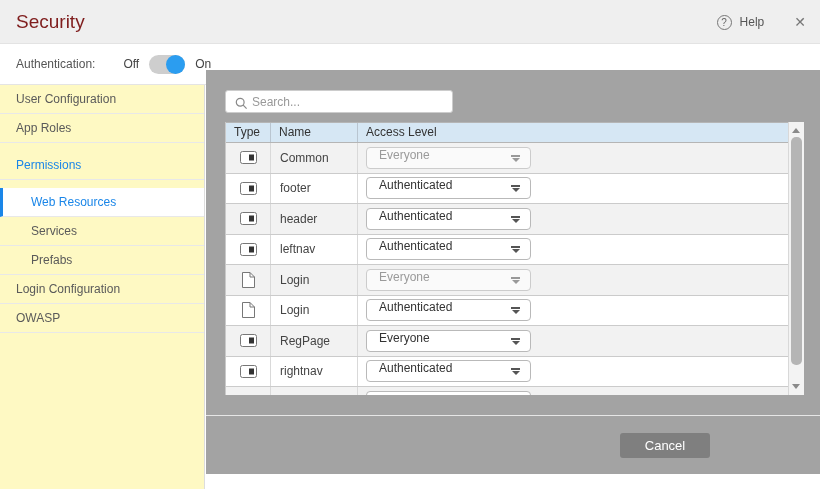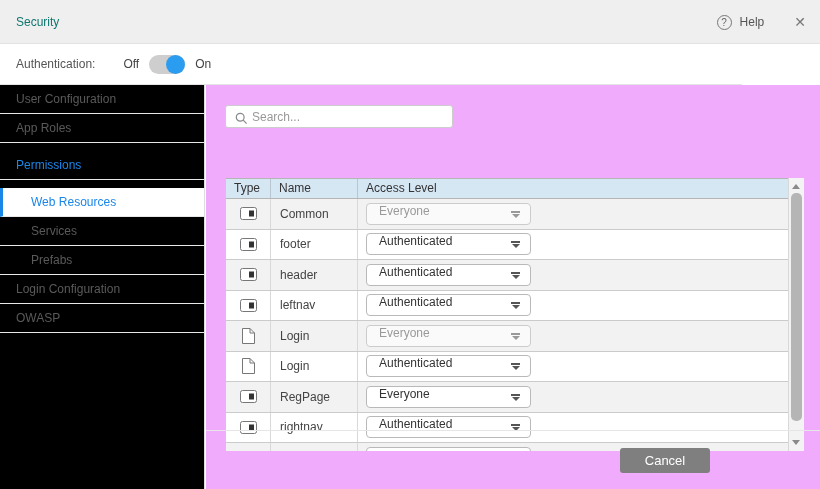--- a/index.html
+++ b/index.html
@@ -4,21 +4,21 @@
 <style>
   * { margin:0; padding:0; box-sizing:border-box; }
   html,body { width:820px; height:489px; overflow:hidden; background:#fff;
     font-family:"Liberation Sans","DejaVu Sans",sans-serif; }
   .app { position:relative; width:820px; height:489px; background:#fff; }
 
   
   .top-header { position:absolute; left:0; top:0; width:820px; height:44px;
     background:#efefef; border-bottom:1px solid #e3e3e3;
     display:flex; align-items:center; }
-  .page-title { margin-left:16px; font-size:12px; color:#0f766e; }
+  .page-title { margin-left:16px; font-size:19px; color:#7f1d1d; }
   .header-right { position:absolute; right:14px; top:0; height:44px;
     display:flex; align-items:center; gap:8px; }
   .help-icon { width:15px; height:15px; border:1.4px solid #777; border-radius:50%;
     display:inline-flex; align-items:center; justify-content:center;
     font-size:10px; color:#666; cursor:pointer; }
   .help-label { font-size:12px; color:#555; cursor:pointer; }
   .close-icon { margin-left:22px; font-size:14px; color:#777; cursor:pointer; line-height:1; }
 
   
   .auth-row { position:absolute; left:0; top:44px; width:742px; height:41px;
@@ -27,41 +27,41 @@
   .auth-label { margin-left:16px; font-size:12px; color:#555; }
   .off-label { margin-left:28px; font-size:12px; color:#444; }
   .toggle { position:relative; margin-left:10px; width:36px; height:19px;
     background:#cecece; border-radius:10px; cursor:pointer; }
   .toggle-knob { position:absolute; right:0; top:0; width:19px; height:19px;
     border-radius:50%; background:#2b9df0; }
   .on-label { margin-left:10px; font-size:12px; color:#444; }
 
   
   .sidebar { position:absolute; left:0; top:85px; width:205px; height:404px;
-    background:#000000; border-right:1px solid #ddd; }
+    background:#fef9c3; border-right:1px solid #ddd; }
   .nav-item { height:29px; line-height:28px; font-size:12px; color:#5a5a5a;
     padding-left:16px; border-bottom:1px solid #e8e8e8; cursor:pointer;
     white-space:nowrap; overflow:hidden; }
   .nav-item.sub { padding-left:31px; }
   .nav-item.active { color:#1a86e8;margin-top:8px; }
   .nav-item.selected { background:#fff; border-left:3px solid #1a86e8; padding-left:28px; }
 
   
-  .main { position:absolute; left:206px; top:85px; width:614px; height:404px; background:#f0abfc; }
+  .main { position:absolute; left:206px; top:70px; width:614px; height:404px; background:#a3a3a3; }
 
   .search-box { position:absolute; left:19px; top:20px; width:228px; height:23px;
     border:1px solid #ccc; border-radius:3px; background:#fff; }
   .search-icon { position:absolute; left:9px; top:5px; }
   .search-input { position:absolute; left:26px; top:0; width:198px; height:21px;
     border:none; outline:none; font-size:12px; color:#444; background:transparent;
     font-family:"Liberation Sans","DejaVu Sans",sans-serif; }
   .search-input::placeholder { color:#999; }
 
   
-  .grid { position:absolute; left:19px; top:52px; width:579px; height:273px; display:flex;margin-top:41px; }
+  .grid { position:absolute; left:19px; top:52px; width:579px; height:273px; display:flex; }
   .grid-main { width:564px; height:273px; overflow:hidden;
     border-left:1px solid #c9c9c9; border-right:1px solid #d8d8d8; }
   .grid-header { display:grid; grid-template-columns:45px 87px 1fr; height:21px;
     background:#d6e7f4; border-top:1px solid #b5b5b5; border-bottom:1px solid #b5b5b5; }
   .hcell { font-size:12px; color:#333; line-height:19px; padding-left:8px;
     border-right:1px solid #b9c5d0; white-space:nowrap; overflow:hidden; }
   .hcell:last-child { border-right:none; }
   .trow { display:grid; grid-template-columns:45px 87px 1fr; height:30.5px;
     border-bottom:1px solid #cbcbcb; background:#fff; }
   .trow.stripe { background:#f2f2f2; }

